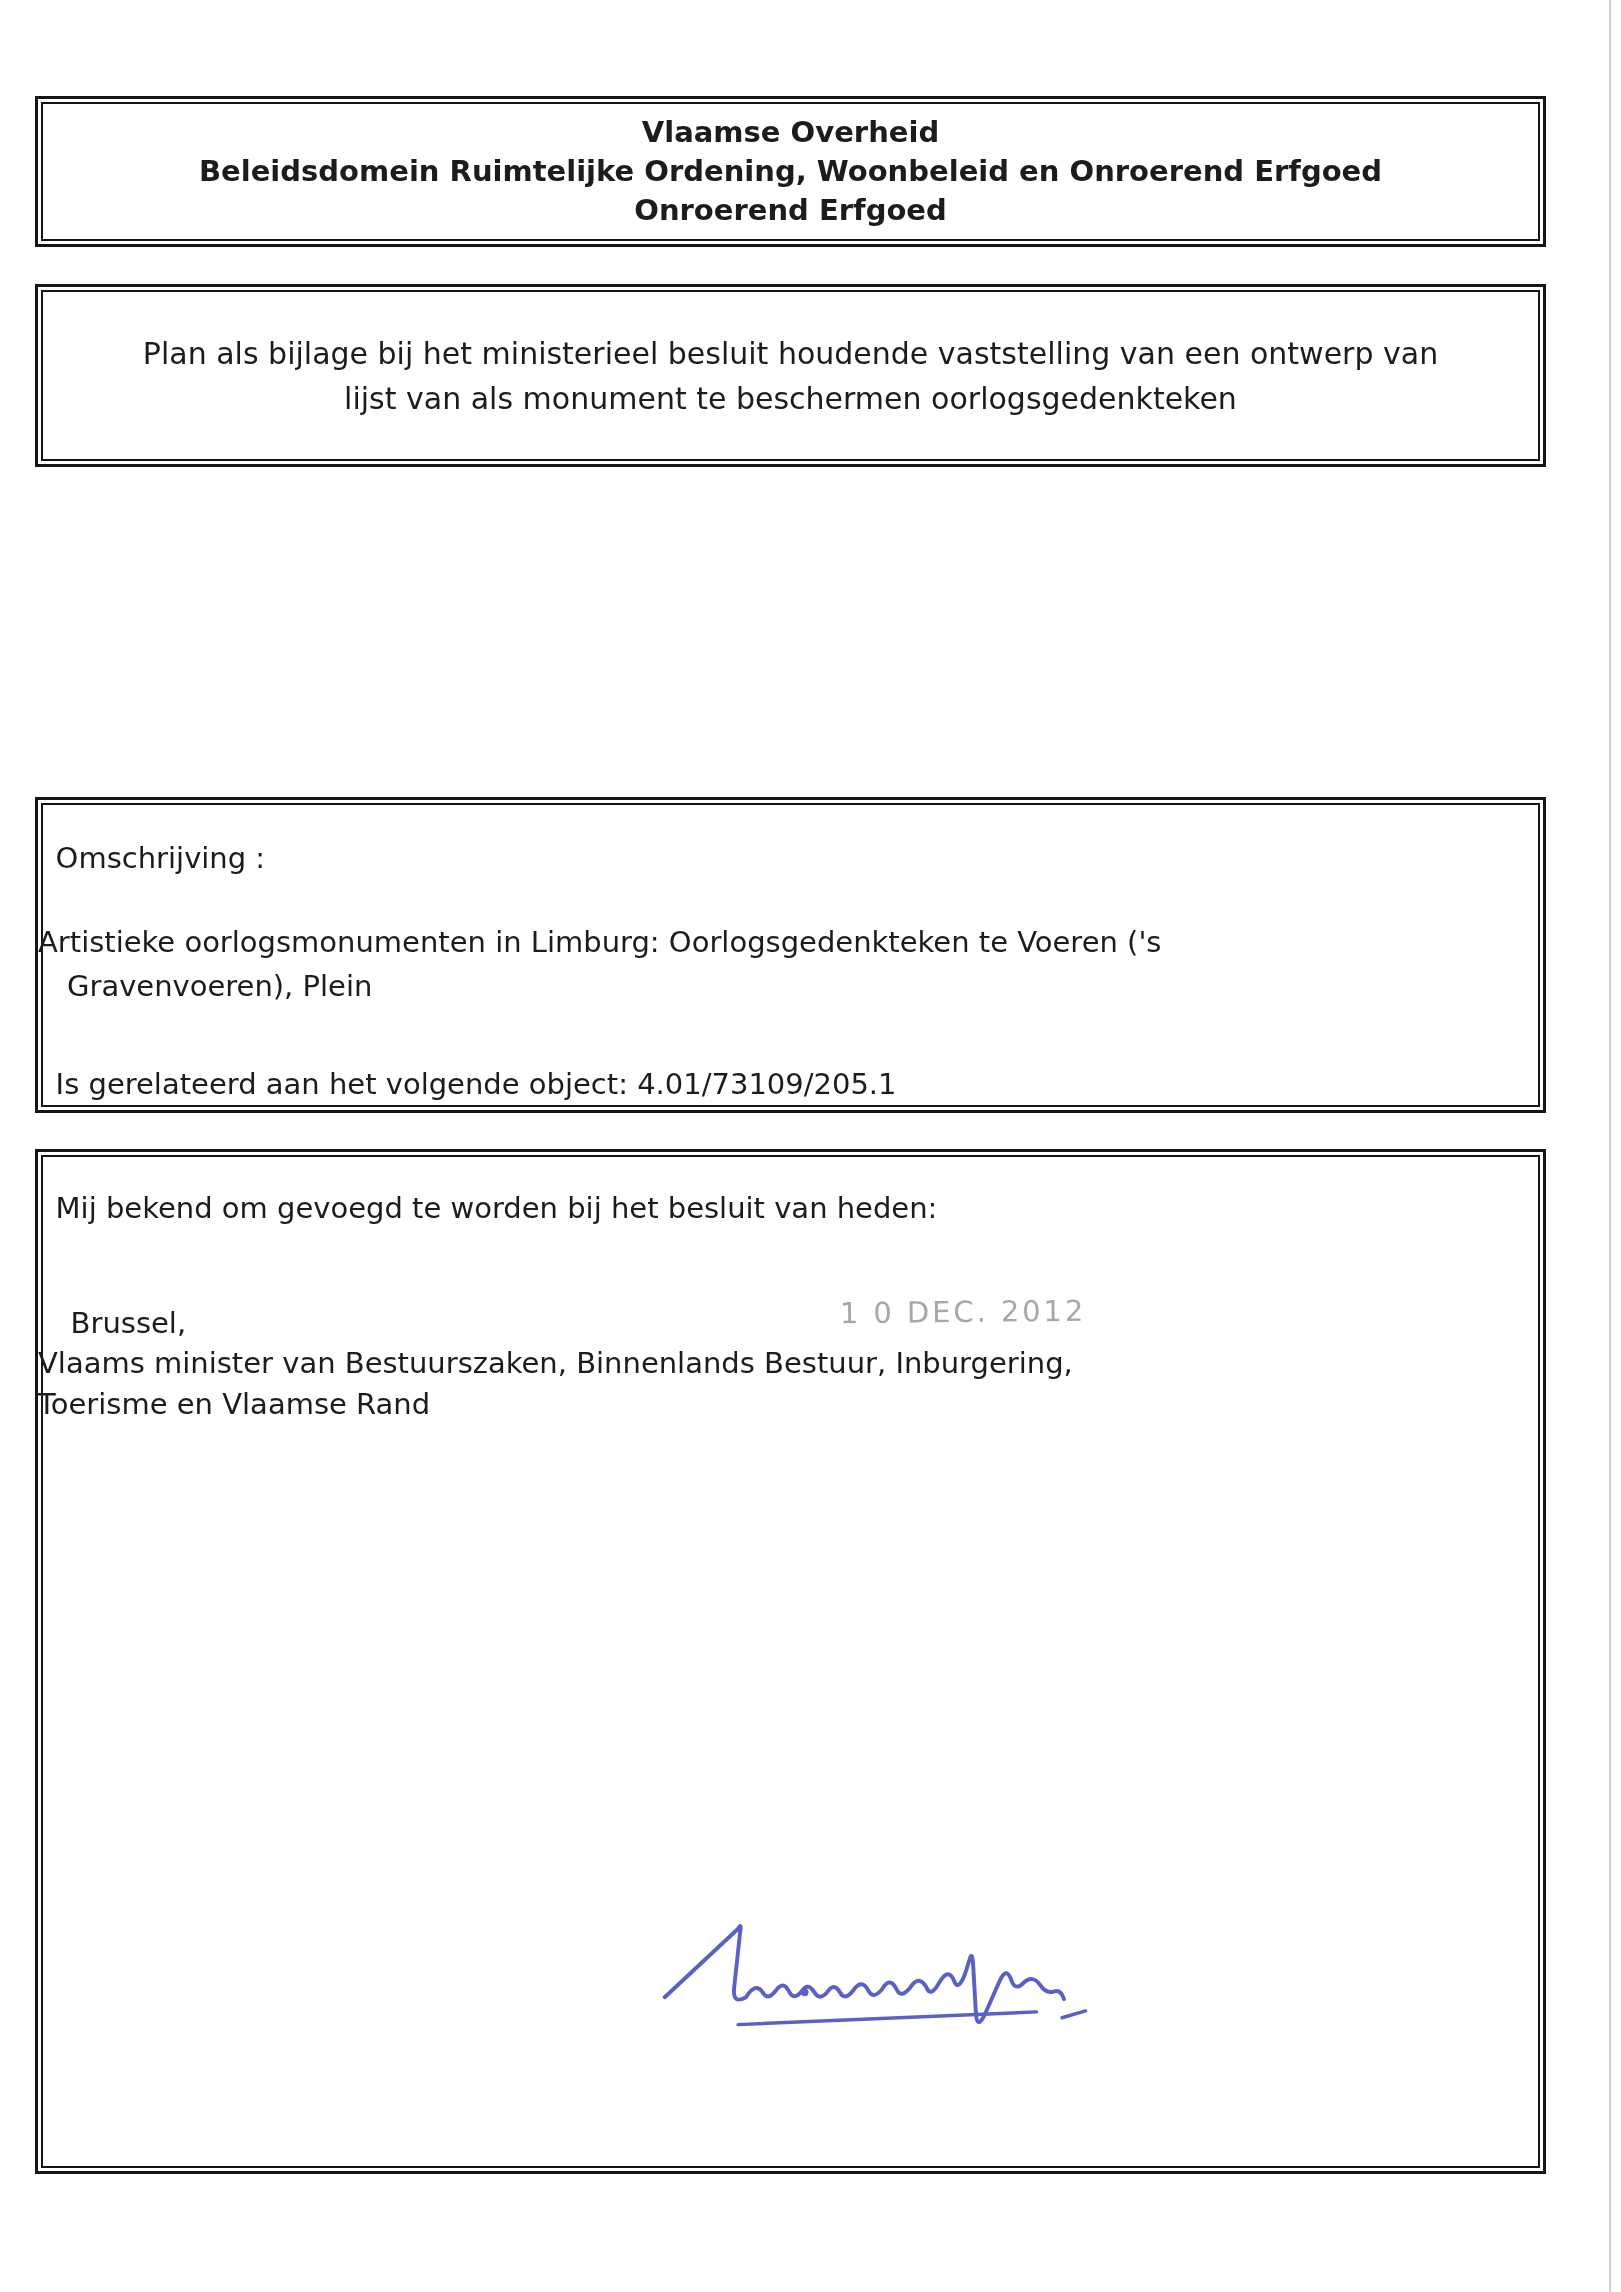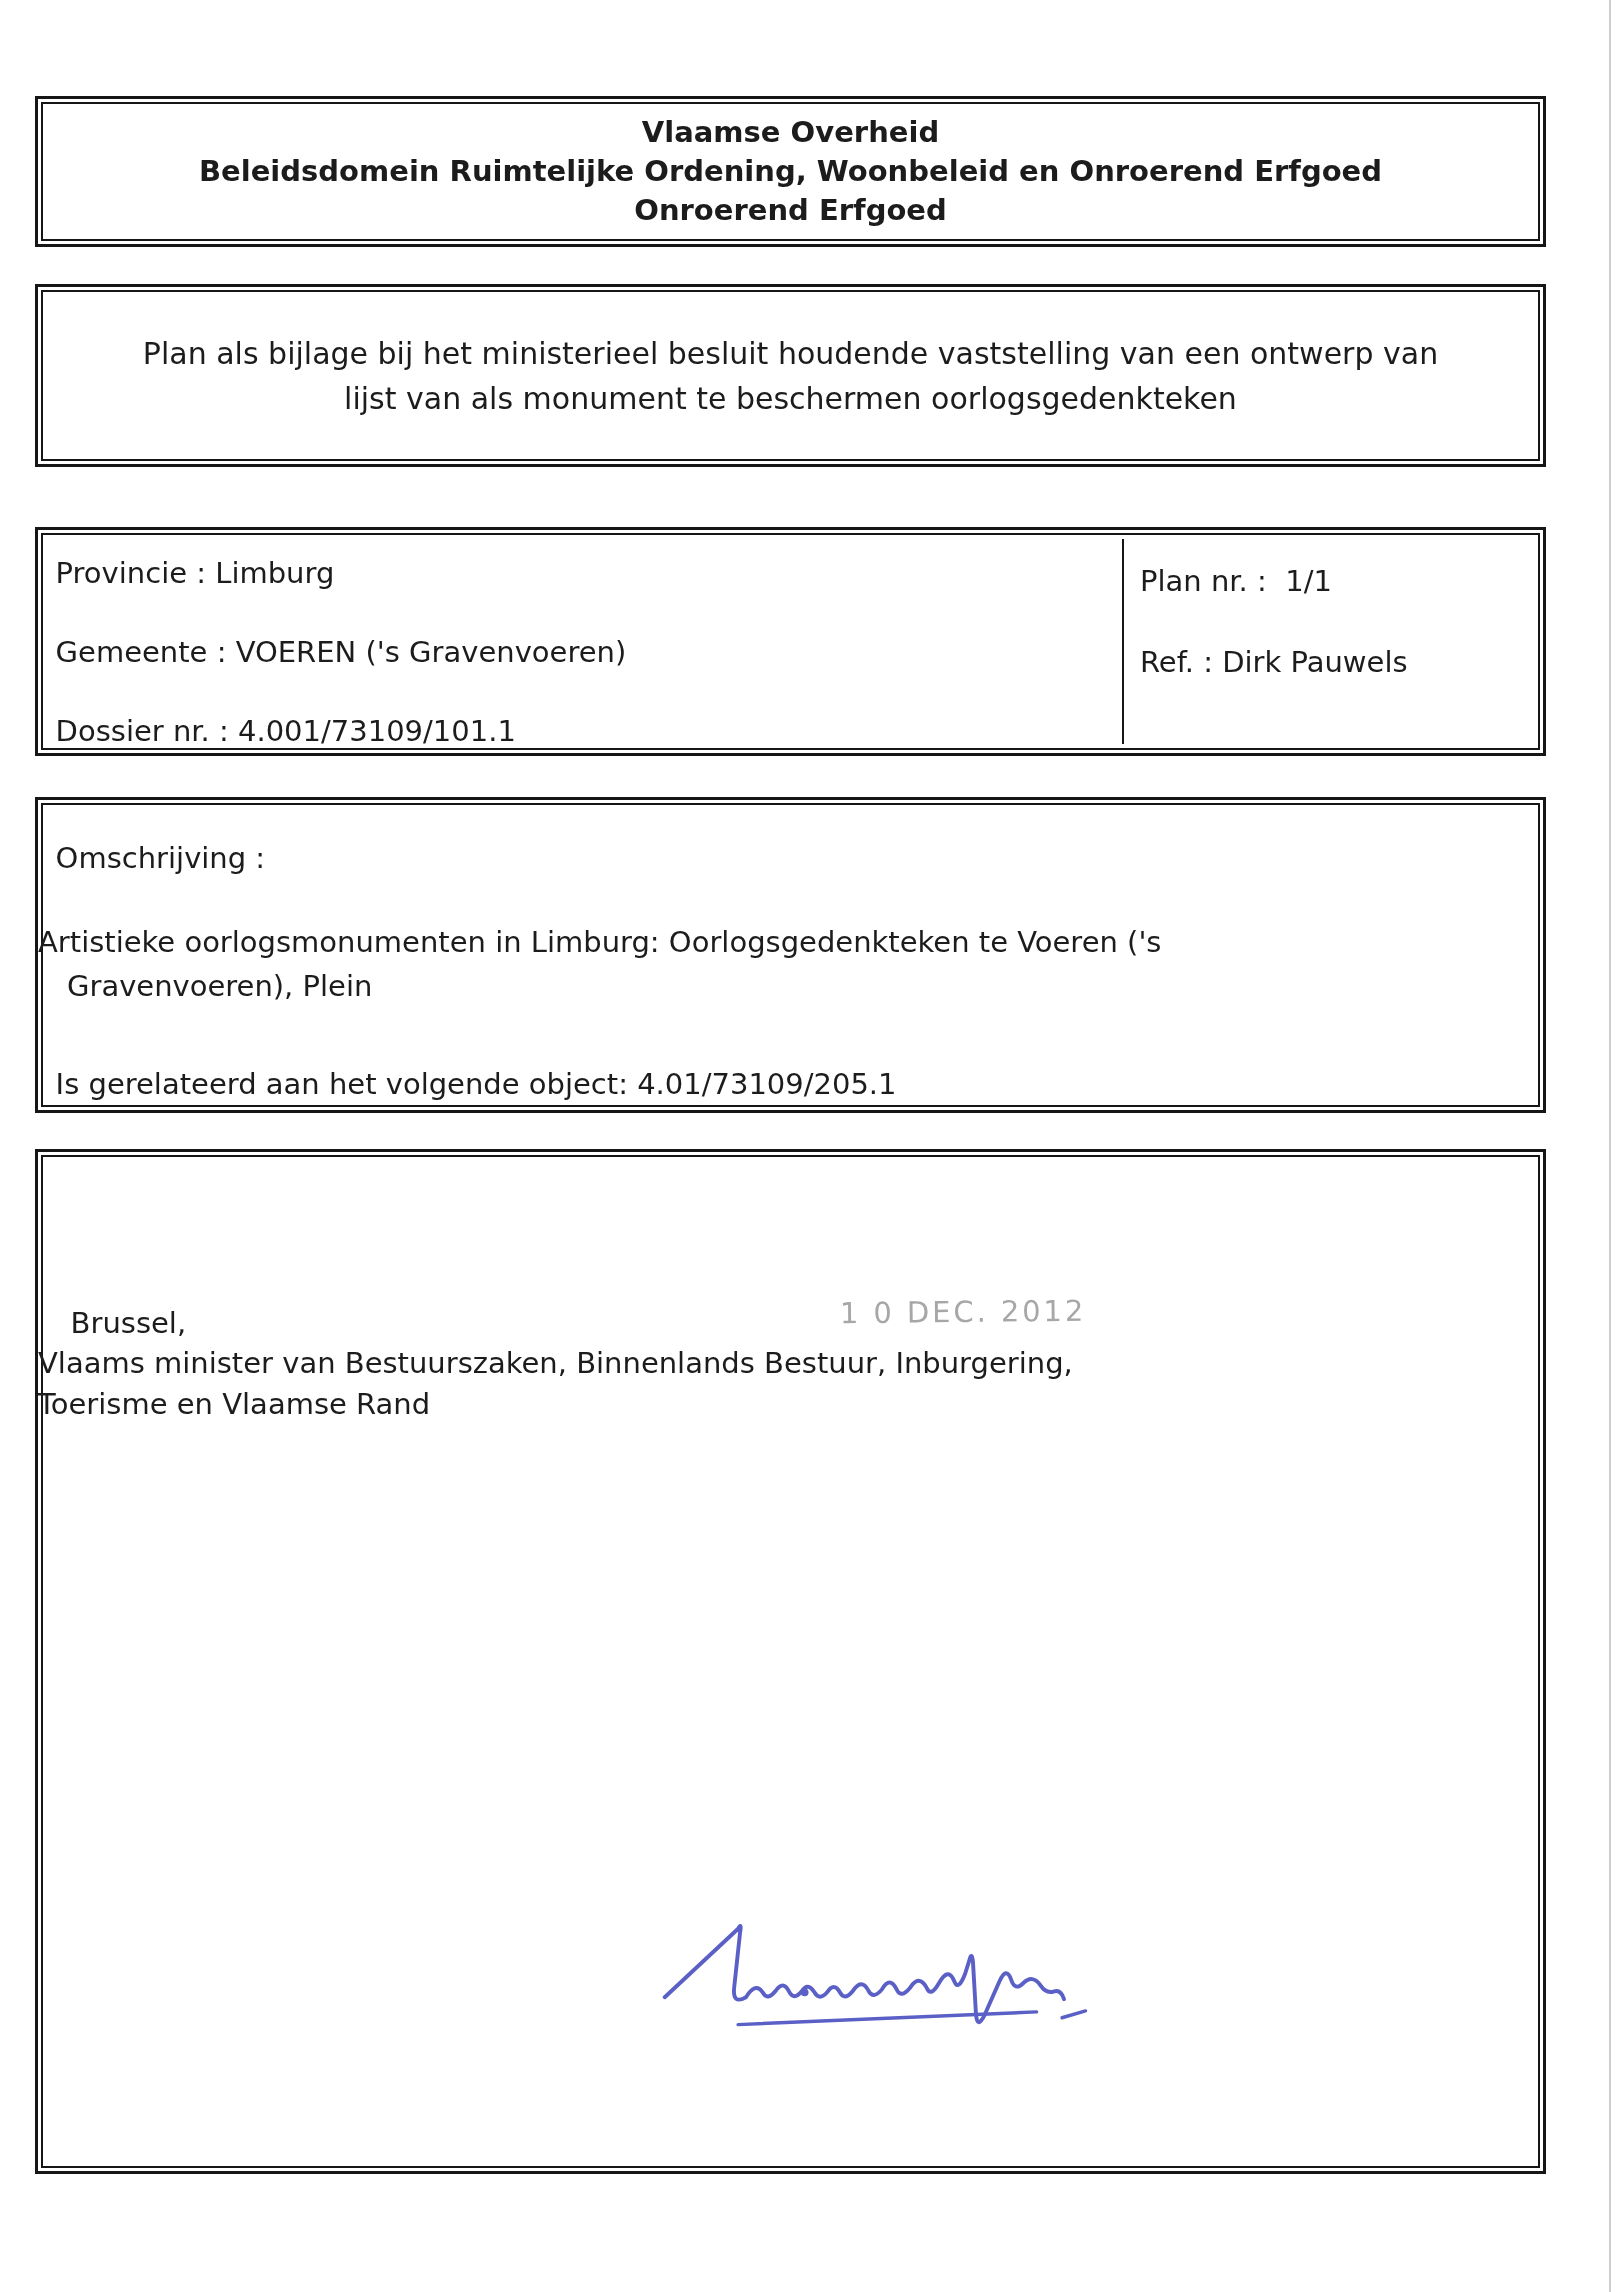--- a/index.html
+++ b/index.html
@@ -84,40 +84,32 @@
   </section>
 
   <section class="box" id="box2">
     <div class="box-inner"></div>
     <div class="title-stack">
       <div class="t31">Plan als bijlage bij het ministerieel besluit houdende vaststelling van een ontwerp van</div>
       <div class="t31">lijst van als monument te beschermen oorlogsgedenkteken</div>
     </div>
   </section>
 
-  <section class="box" id="box3">
-    <div class="box-inner"></div>
-    <div class="divider"></div>
-    <div class="abs t30" style="left:17.6px;top:23.5px;">Provincie : Limburg</div>
-    <div class="abs t30" style="left:17.6px;top:103px;">Gemeente : VOEREN ('s Gravenvoeren)</div>
-    <div class="abs t30" style="left:17.6px;top:182px;">Dossier nr. : 4.001/73109/101.1</div>
-    <div class="abs t30 pre" style="left:1102px;top:32px;">Plan nr. :  1/1</div>
-    <div class="abs t30" style="left:1102px;top:113px;">Ref. : Dirk Pauwels</div>
-  </section>
 
   <section class="box" id="box4">
     <div class="box-inner"></div>
     <div class="abs t30" style="left:17.6px;top:39px;">Omschrijving :</div>
     <div class="abs t30 center" style="top:123px;">Artistieke oorlogsmonumenten in Limburg: Oorlogsgedenkteken te Voeren ('s</div>
     <div class="abs t30 center" style="top:167px;padding-left:29px;">Gravenvoeren), Plein</div>
     <div class="abs t30" style="left:17.6px;top:265px;">Is gerelateerd aan het volgende object: 4.01/73109/205.1</div>
   </section>
 
   <section class="box" id="box5">
     <div class="box-inner"></div>
+    <div class="abs t30" style="left:17.6px;top:37px;">Mij bekend om gevoegd te worden bij het besluit van heden:</div>
     <div class="abs t30" style="left:17.6px;top:152px;margin-left:15px;">Brussel,</div>
     <div class="abs stamp" style="left:802px;top:143px;">1 0 DEC. 2012</div>
     <div class="abs t30 center" style="top:192px;">Vlaams minister van Bestuurszaken, Binnenlands Bestuur, Inburgering,</div>
     <div class="abs t30 center" style="top:233px;">Toerisme en Vlaamse Rand</div>
 
     <svg class="abs" style="left:607px;top:763px;" width="470" height="137" viewBox="0 0 480 140" aria-hidden="true">
       <path class="sig-path" stroke-width="4" d="
         M20,84 L95,14
         Q99,7 97,18 L91,74
         Q89,92 103,84

